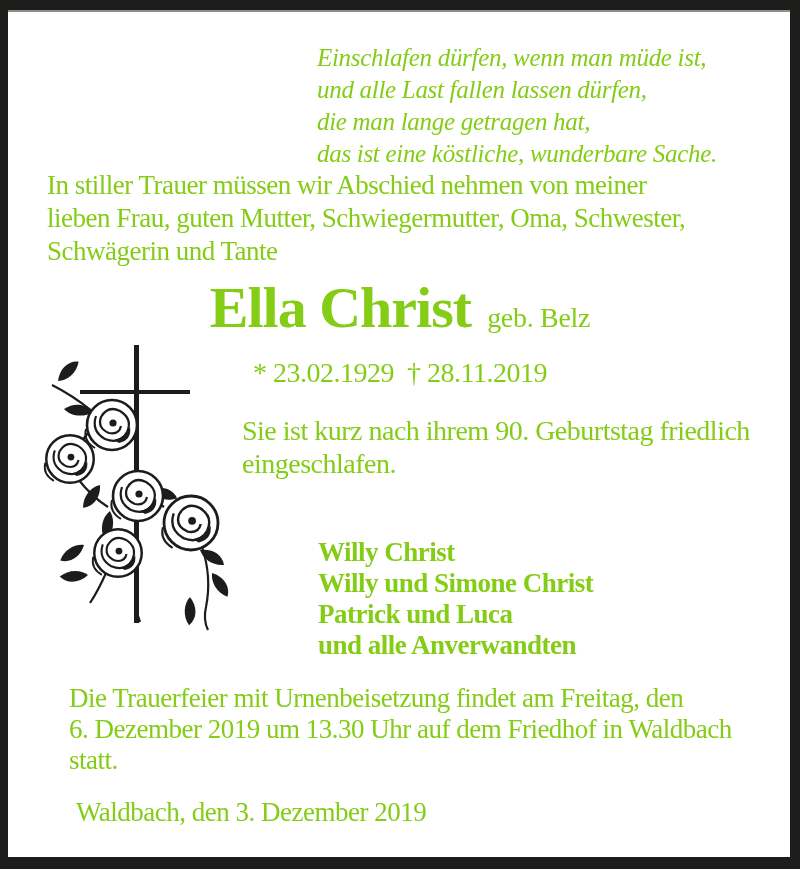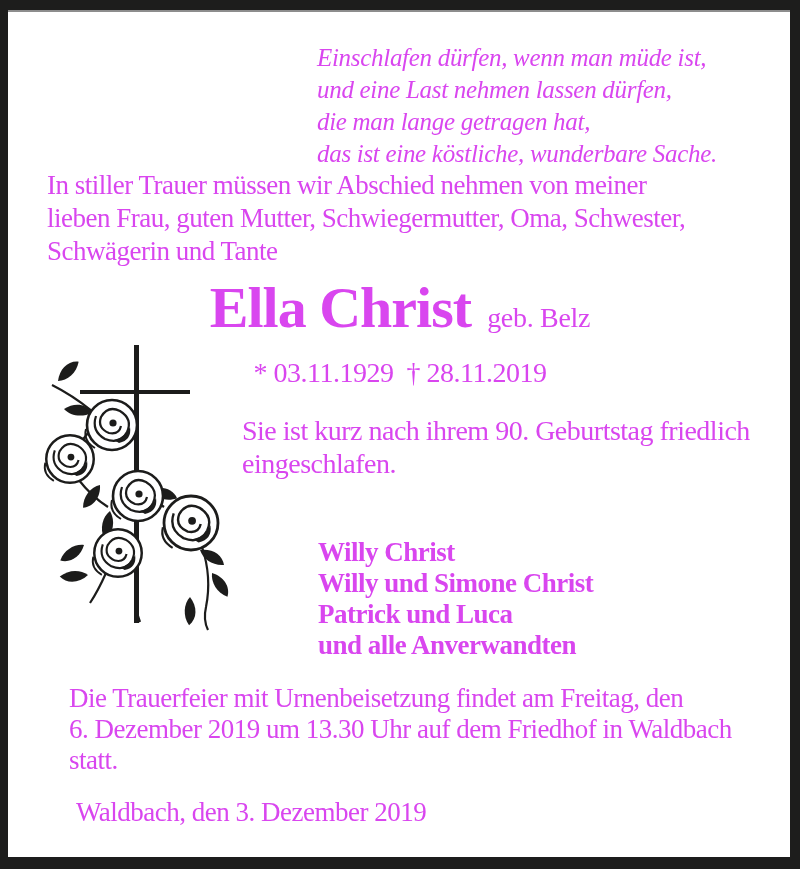--- a/index.html
+++ b/index.html
@@ -2,21 +2,21 @@
 <html lang="de"><head>
 <meta charset="utf-8">
 <style>
   html,body{margin:0;padding:0;background:#e8e8e8;}
   .page{
     position:relative;
     width:800px;height:869px;
     background:#1d1d1c;
     overflow:hidden;
     font-family:"Liberation Serif","DejaVu Serif",serif;
-    color:#d946ef;
+    color:#84cc16;
   }
   .sheet{
     position:absolute;
     left:8px;top:10px;right:10px;bottom:12px;
     background:#ffffff;
   }
   .sheet::before{ 
     content:"";
     position:absolute;left:0;top:0;right:0;height:2px;
     background:#8d8d8d;
@@ -89,37 +89,37 @@
 </style>
 </head>
 <body>
 
 <div class="page">
 
   <div class="sheet"></div>
 
   <div class="layer quote">
     <div>Einschlafen dürfen, wenn man müde ist,</div>
-    <div>und eine Last nehmen lassen dürfen,</div>
+    <div>und alle Last fallen lassen dürfen,</div>
     <div>die man lange getragen hat,</div>
     <div>das ist eine köstliche, wunderbare Sache.</div>
   </div>
 
   <div class="layer intro">
     <div>In stiller Trauer müssen wir Abschied nehmen von meiner</div>
     <div>lieben Frau, guten Mutter, Schwiegermutter, Oma, Schwester,</div>
     <div>Schwägerin und Tante</div>
   </div>
 
   <div class="layer name-row">
     <span class="name">Ella Christ</span><span class="maiden">geb. Belz</span>
   </div>
 
   <div class="layer dates-row">
-    <span>* 03.11.1929</span><span class="death">† 28.11.2019</span>
+    <span>* 23.02.1929</span><span class="death">† 28.11.2019</span>
   </div>
 
   <svg class="illustration" width="210" height="310" viewBox="0 0 210 310" aria-hidden="true">
     <defs>
       <path id="leaf" d="M0,0 C8,-9 20,-11 28,-4 C20,4 8,5 0,0 Z" fill="#1c1c1b"></path>
       <g id="rose" stroke="#1c1c1b" fill="none" stroke-width="2.2">
         <circle r="25" fill="#ffffff" stroke-width="2.6"></circle>
         <path d="M-16,-9 Q-21,6 -7,14 Q8,20 15,7 Q21,-6 8,-14 Q-4,-20 -11,-8 Q-15,3 -3,8 Q7,10 9,1"></path>
         <circle r="3.6" cx="1" cy="-2" fill="#1c1c1b" stroke="none"></circle>
         <path d="M2,15 Q14,12 18,2 Q20,15 7,18 Z" fill="#1c1c1b" stroke="none"></path>

